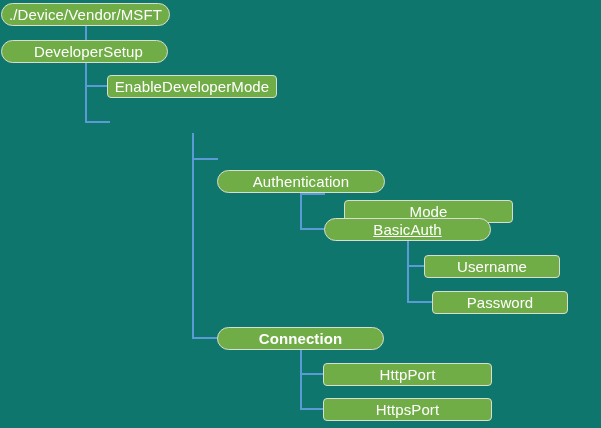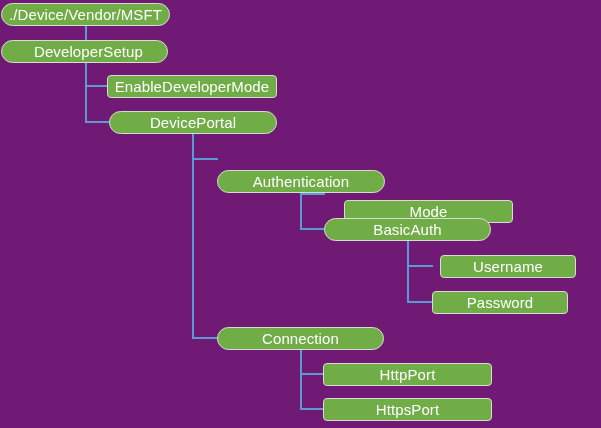--- a/index.html
+++ b/index.html
@@ -4,21 +4,21 @@
 <style>
   html, body {
     margin: 0;
     padding: 0;
     background: #ffffff;
   }
   .canvas {
     position: relative;
     width: 601px;
     height: 428px;
-    background: #701a75;
+    background: #0f766e;
     overflow: hidden;
     font-family: "Liberation Sans", sans-serif;
   }
   
   .line {
     position: absolute;
     background: #5B9BD5;
   }
   .line.v { width: 2px; }
   .line.h { height: 2px; }
@@ -59,24 +59,24 @@
   }
   .node.pill { border-radius: 11.5px; }
   .node.rect { border-radius: 4px; }
 
   .n-root    { left: 1px;   top: 3px;   width: 169px; border-radius: 9px; }
   .n-devset  { left: 1px;   top: 40px;  width: 167px; padding-left: 8px; }
   .n-edm     { left: 107px; top: 75px;  width: 170px; }
   .n-dportal { left: 109px; top: 111px; width: 168px; }
   .n-auth    { left: 217px; top: 148px; width: 168px; margin-top: 22px; }
   .n-mode    { left: 324px; top: 200px; width: 169px; margin-left: 20px; }
-  .n-basic   { left: 324px; top: 218px; width: 167px; }
-  .n-user    { left: 440px; top: 255px; width: 136px; }
+  .n-basic   { left: 324px; top: 218px; width: 167px; text-decoration: underline; }
+  .n-user    { left: 424px; top: 255px; width: 136px; }
   .n-pass    { left: 432px; top: 291px; width: 136px; }
-  .n-conn    { left: 217px; top: 327px; width: 167px; }
+  .n-conn    { left: 217px; top: 327px; width: 167px; font-weight: bold; }
   .n-http    { left: 323px; top: 363px; width: 169px; }
   .n-https   { left: 323px; top: 398px; width: 169px; }
 </style>
 </head>
 <body>
 
 <div class="canvas">
 
   <div class="line v v-root"></div>
   <div class="line v v-devset"></div>
@@ -92,21 +92,20 @@
   <div class="line h h-basic"></div>
   <div class="line h h-user"></div>
   <div class="line h h-pass"></div>
   <div class="line h h-conn"></div>
   <div class="line h h-http"></div>
   <div class="line h h-https"></div>
 
   <div class="node pill n-root">./Device/Vendor/MSFT</div>
   <div class="node pill n-devset">DeveloperSetup</div>
   <div class="node rect n-edm">EnableDeveloperMode</div>
-  <div class="node pill n-dportal">DevicePortal</div>
   <div class="node pill n-auth">Authentication</div>
   <div class="node rect n-mode">Mode</div>
   <div class="node pill n-basic">BasicAuth</div>
   <div class="node rect n-user">Username</div>
   <div class="node rect n-pass">Password</div>
   <div class="node pill n-conn">Connection</div>
   <div class="node rect n-http">HttpPort</div>
   <div class="node rect n-https">HttpsPort</div>
 
 </div>

